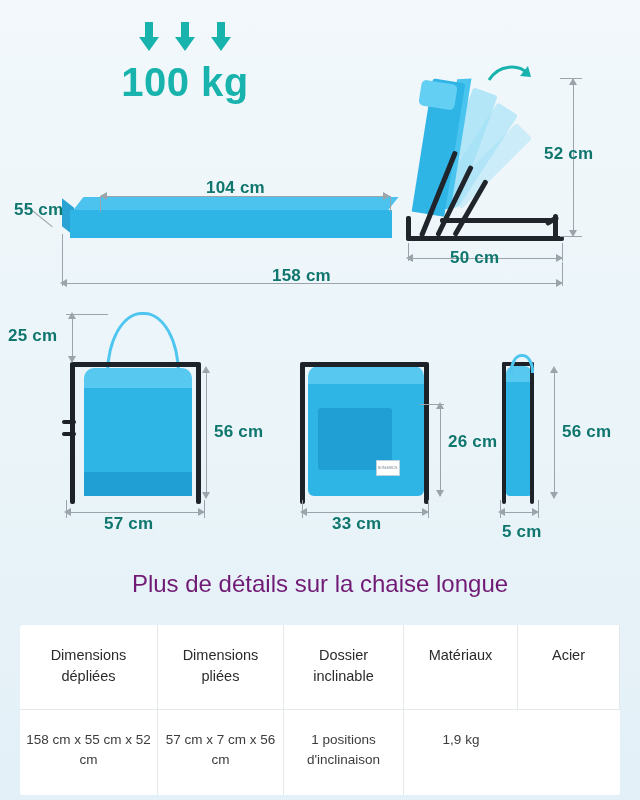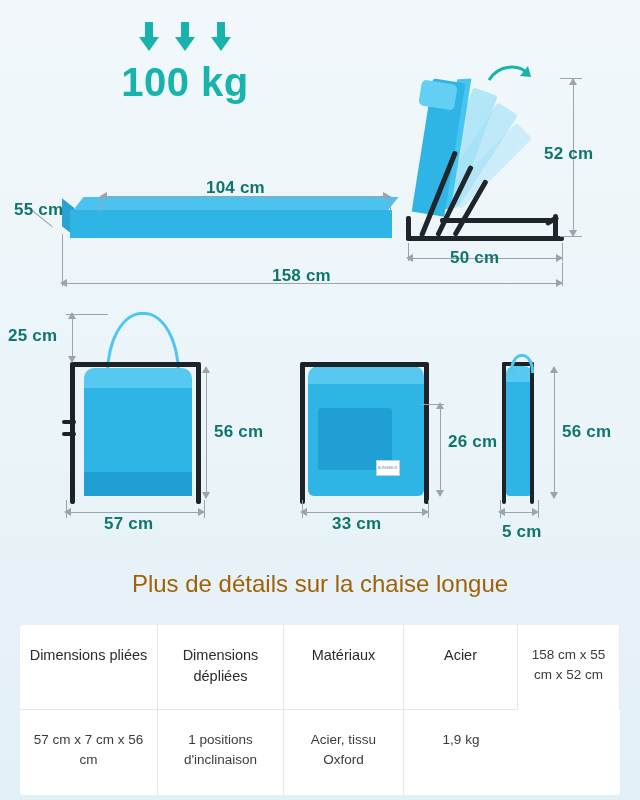--- a/index.html
+++ b/index.html
@@ -91,21 +91,21 @@
   }
 
   
   .section-title {
     position: absolute;
     left: 0;
     top: 570px;
     width: 640px;
     text-align: center;
     font-size: 24px;
-    color: #a16207;
+    color: #701a75;
   }
 
   
   .spec-table {
     position: absolute;
     left: 20px;
     top: 625px;
     width: 600px;
     background: #ffffff;
     border-radius: 3px;
@@ -382,25 +382,25 @@
     <div class="arrowhead ah-left" style="left:18px;top:208px;"></div>
     <div class="arrowhead ah-right" style="left:52px;top:208px;"></div>
     <div class="dim-line v" style="left:20px;top:200px;height:18px;"></div>
     <div class="dim-line v" style="left:58px;top:200px;height:18px;"></div>
     <div class="dim-label" style="left:22px;top:222px;">5 cm</div>
   </div>
 
   <div class="section-title">Plus de détails sur la chaise longue</div>
 
   <div class="spec-table">
+    <div class="spec-cell spec-head">Dimensions dépliées</div>
     <div class="spec-cell spec-head">Dimensions pliées</div>
-    <div class="spec-cell spec-head">Dimensions dépliées</div>
+    <div class="spec-cell spec-head">Dossier inclinable</div>
     <div class="spec-cell spec-head">Matériaux</div>
     <div class="spec-cell spec-head">Acier</div>
 
     <div class="spec-cell spec-body">158 cm x 55 cm x 52 cm</div>
     <div class="spec-cell spec-body">57 cm x 7 cm x 56 cm</div>
     <div class="spec-cell spec-body">1 positions d'inclinaison</div>
-    <div class="spec-cell spec-body">Acier, tissu Oxford</div>
     <div class="spec-cell spec-body">1,9 kg</div>
   </div>
 
 </div>
 
 </body></html>

